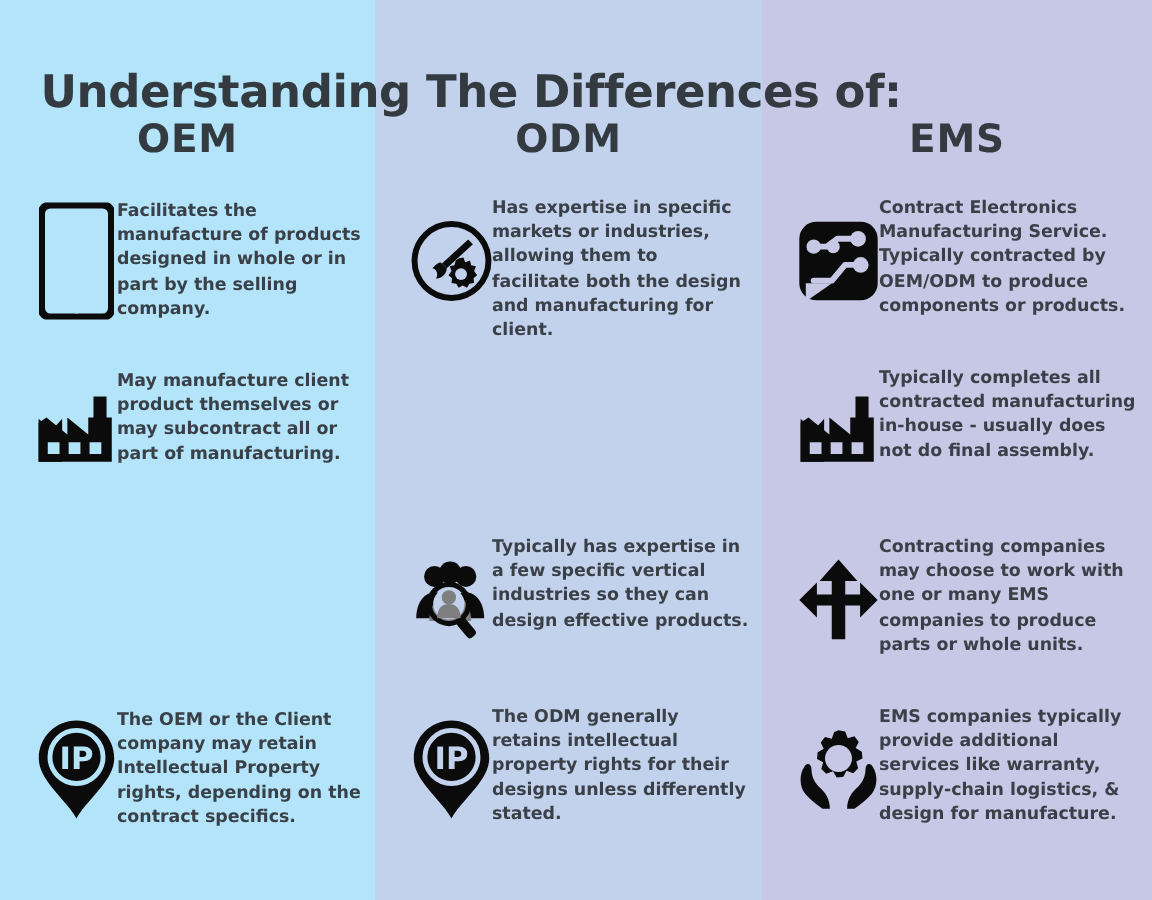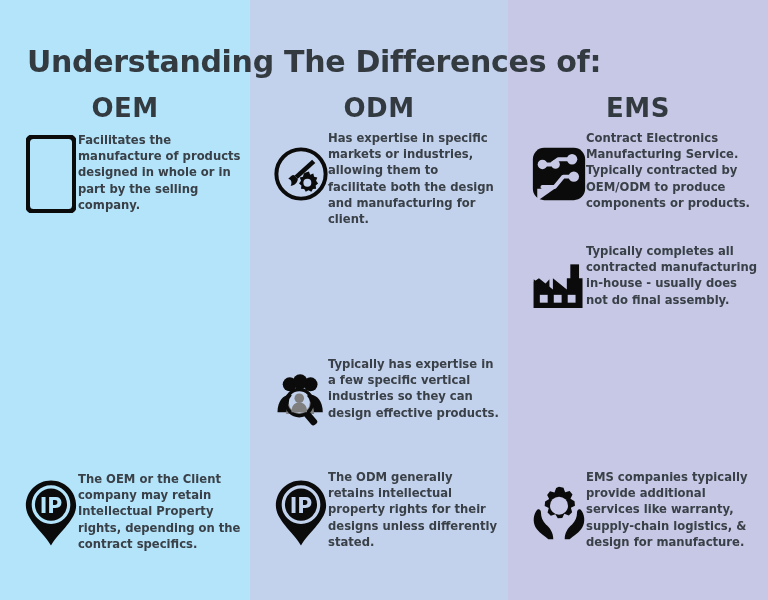--- a/index.html
+++ b/index.html
@@ -39,21 +39,20 @@
   }
 
   .col-header {
     position: absolute;
     top: 78px;
     font-size: 26px;
     font-weight: bold;
     color: #333a40;
     text-align: center;
     letter-spacing: 0.5px;
-    margin-top: 15px;
   }
   #header-oem { left: 0px;   width: 250px; }
   #header-odm { left: 250px; width: 258px; }
   #header-ems { left: 508px; width: 260px; }
 
   .column {
     position: absolute;
     top: 124px;
     height: 440px;
   }
@@ -118,20 +117,33 @@
       <div class="icon-cell">
         <svg width="50" height="78" viewBox="0 0 50 78">
           <rect x="1.5" y="1.5" width="47" height="75" rx="6" ry="6" fill="none" stroke="#0b0b0b" stroke-width="5"></rect>
           <rect x="6" y="11" width="38" height="50" fill="#b3e4fa"></rect>
           <circle cx="25" cy="69" r="5" fill="#b3e4fa"></circle>
         </svg>
       </div>
       <div class="desc">Facilitates the manufacture of products designed in whole or in part by the selling company.</div>
     </div>
 
+    <div class="row row-1">
+      <div class="icon-cell">
+        <svg width="62" height="52" viewBox="0 0 62 52">
+          <rect x="44" y="0" width="10" height="22" fill="#0b0b0b"></rect>
+          <path d="M2 20 L2 50 L58 50 L58 16 L40 16 L40 29 L24 16 L24 29 L8 16 Z" fill="#0b0b0b"></path>
+          <path d="M2 17 L2 50 L20 50 L20 17 L12 26 Z" fill="#0b0b0b"></path>
+          <rect x="9" y="35" width="9" height="9" fill="#b3e4fa"></rect>
+          <rect x="25" y="35" width="9" height="9" fill="#b3e4fa"></rect>
+          <rect x="41" y="35" width="9" height="9" fill="#b3e4fa"></rect>
+        </svg>
+      </div>
+      <div class="desc">May manufacture client product themselves or may subcontract all or part of manufacturing.</div>
+    </div>
 
 
     <div class="row row-3">
       <div class="icon-cell">
         <svg width="58" height="72" viewBox="0 0 58 72">
           <path d="M29 1 C14 1 2 13 2 28 C2 44 22 58 29 71 C36 58 56 44 56 28 C56 13 44 1 29 1 Z" fill="#0b0b0b"></path>
           <circle cx="29" cy="27" r="19" fill="none" stroke="#b3e4fa" stroke-width="3.5"></circle>
           <text x="29" y="36" font-family="'DejaVu Sans',sans-serif" font-size="22" font-weight="bold" fill="#b3e4fa" text-anchor="middle">IP</text>
         </svg>
       </div>
@@ -215,20 +227,28 @@
           <path d="M2 20 L2 50 L58 50 L58 16 L40 16 L40 29 L24 16 L24 29 L8 16 Z" fill="#0b0b0b"></path>
           <path d="M2 17 L2 50 L20 50 L20 17 L12 26 Z" fill="#0b0b0b"></path>
           <rect x="9" y="35" width="9" height="9" fill="#c6c8e5"></rect>
           <rect x="25" y="35" width="9" height="9" fill="#c6c8e5"></rect>
           <rect x="41" y="35" width="9" height="9" fill="#c6c8e5"></rect>
         </svg>
       </div>
       <div class="desc">Typically completes all contracted manufacturing in-house - usually does not do final assembly.</div>
     </div>
 
+    <div class="row row-2">
+      <div class="icon-cell">
+        <svg width="60" height="62" viewBox="0 0 60 62">
+          <path d="M30 1 L44 17 L35 17 L35 27 L46 27 L46 18 L59 31 L46 44 L46 35 L35 35 L35 60 L25 60 L25 35 L14 35 L14 44 L1 31 L14 18 L14 27 L25 27 L25 17 L16 17 Z" fill="#0b0b0b"></path>
+        </svg>
+      </div>
+      <div class="desc">Contracting companies may choose to work with one or many EMS companies to produce parts or whole units.</div>
+    </div>
 
     <div class="row row-3">
       <div class="icon-cell">
         <svg width="66" height="68" viewBox="0 0 66 68">
           <path d="M33 2 l5.5 1 l2 5.5 l5.5 -1.5 l3.5 4.5 l-2.5 5 l5 3 l0.5 5.5 l-5 2.5 l1.5 5.5 l-4 4 l-5.5 -2 l-2.5 5 l-5.5 0.5 l-3 -5 l-5.5 2 l-4 -4 l1.5 -5.5 l-5 -2.5 l0.5 -5.5 l5 -3 l-2.5 -5 l3.5 -4.5 l5.5 1.5 l2 -5.5 Z" fill="#0b0b0b"></path>
           <circle cx="33" cy="25" r="11" fill="#c6c8e5"></circle>
           <path d="M5 32 C1 38 1 48 6 54 C10 59 16 63 20 66 L26 66 C26 58 22 52 17 48 C13 44 11 39 11 34 C11 29 7 28 5 32 Z" fill="#0b0b0b"></path>
           <path d="M61 32 C65 38 65 48 60 54 C56 59 50 63 46 66 L40 66 C40 58 44 52 49 48 C53 44 55 39 55 34 C55 29 59 28 61 32 Z" fill="#0b0b0b"></path>
         </svg>
       </div>

